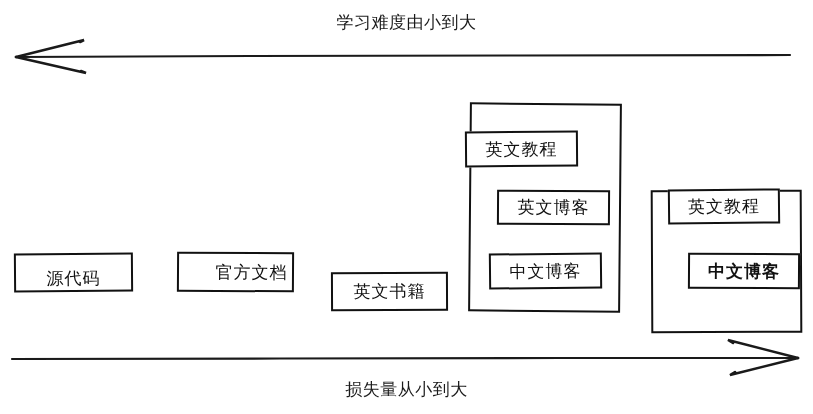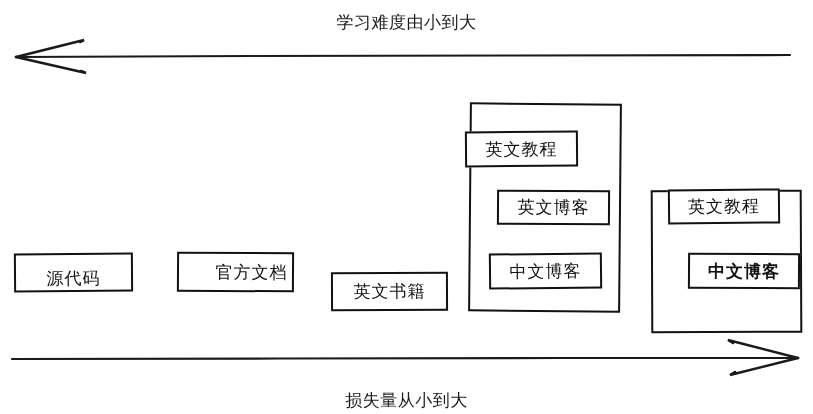--- a/index.html
+++ b/index.html
@@ -23,21 +23,21 @@
     letter-spacing: 0.5px;
     white-space: nowrap;
     text-align: center;
   }
   #label-top {
     left: 0; right: 0;
     top: 12px;
   }
   #label-bottom {
     left: 0; right: 0;
-    top: 390px;
+    top: 379px;
   }
   svg.arrow-layer {
     position: absolute;
     left: 0;
     top: 0;
     width: 813px;
     height: 414px;
     pointer-events: none;
   }
   .node-box {

